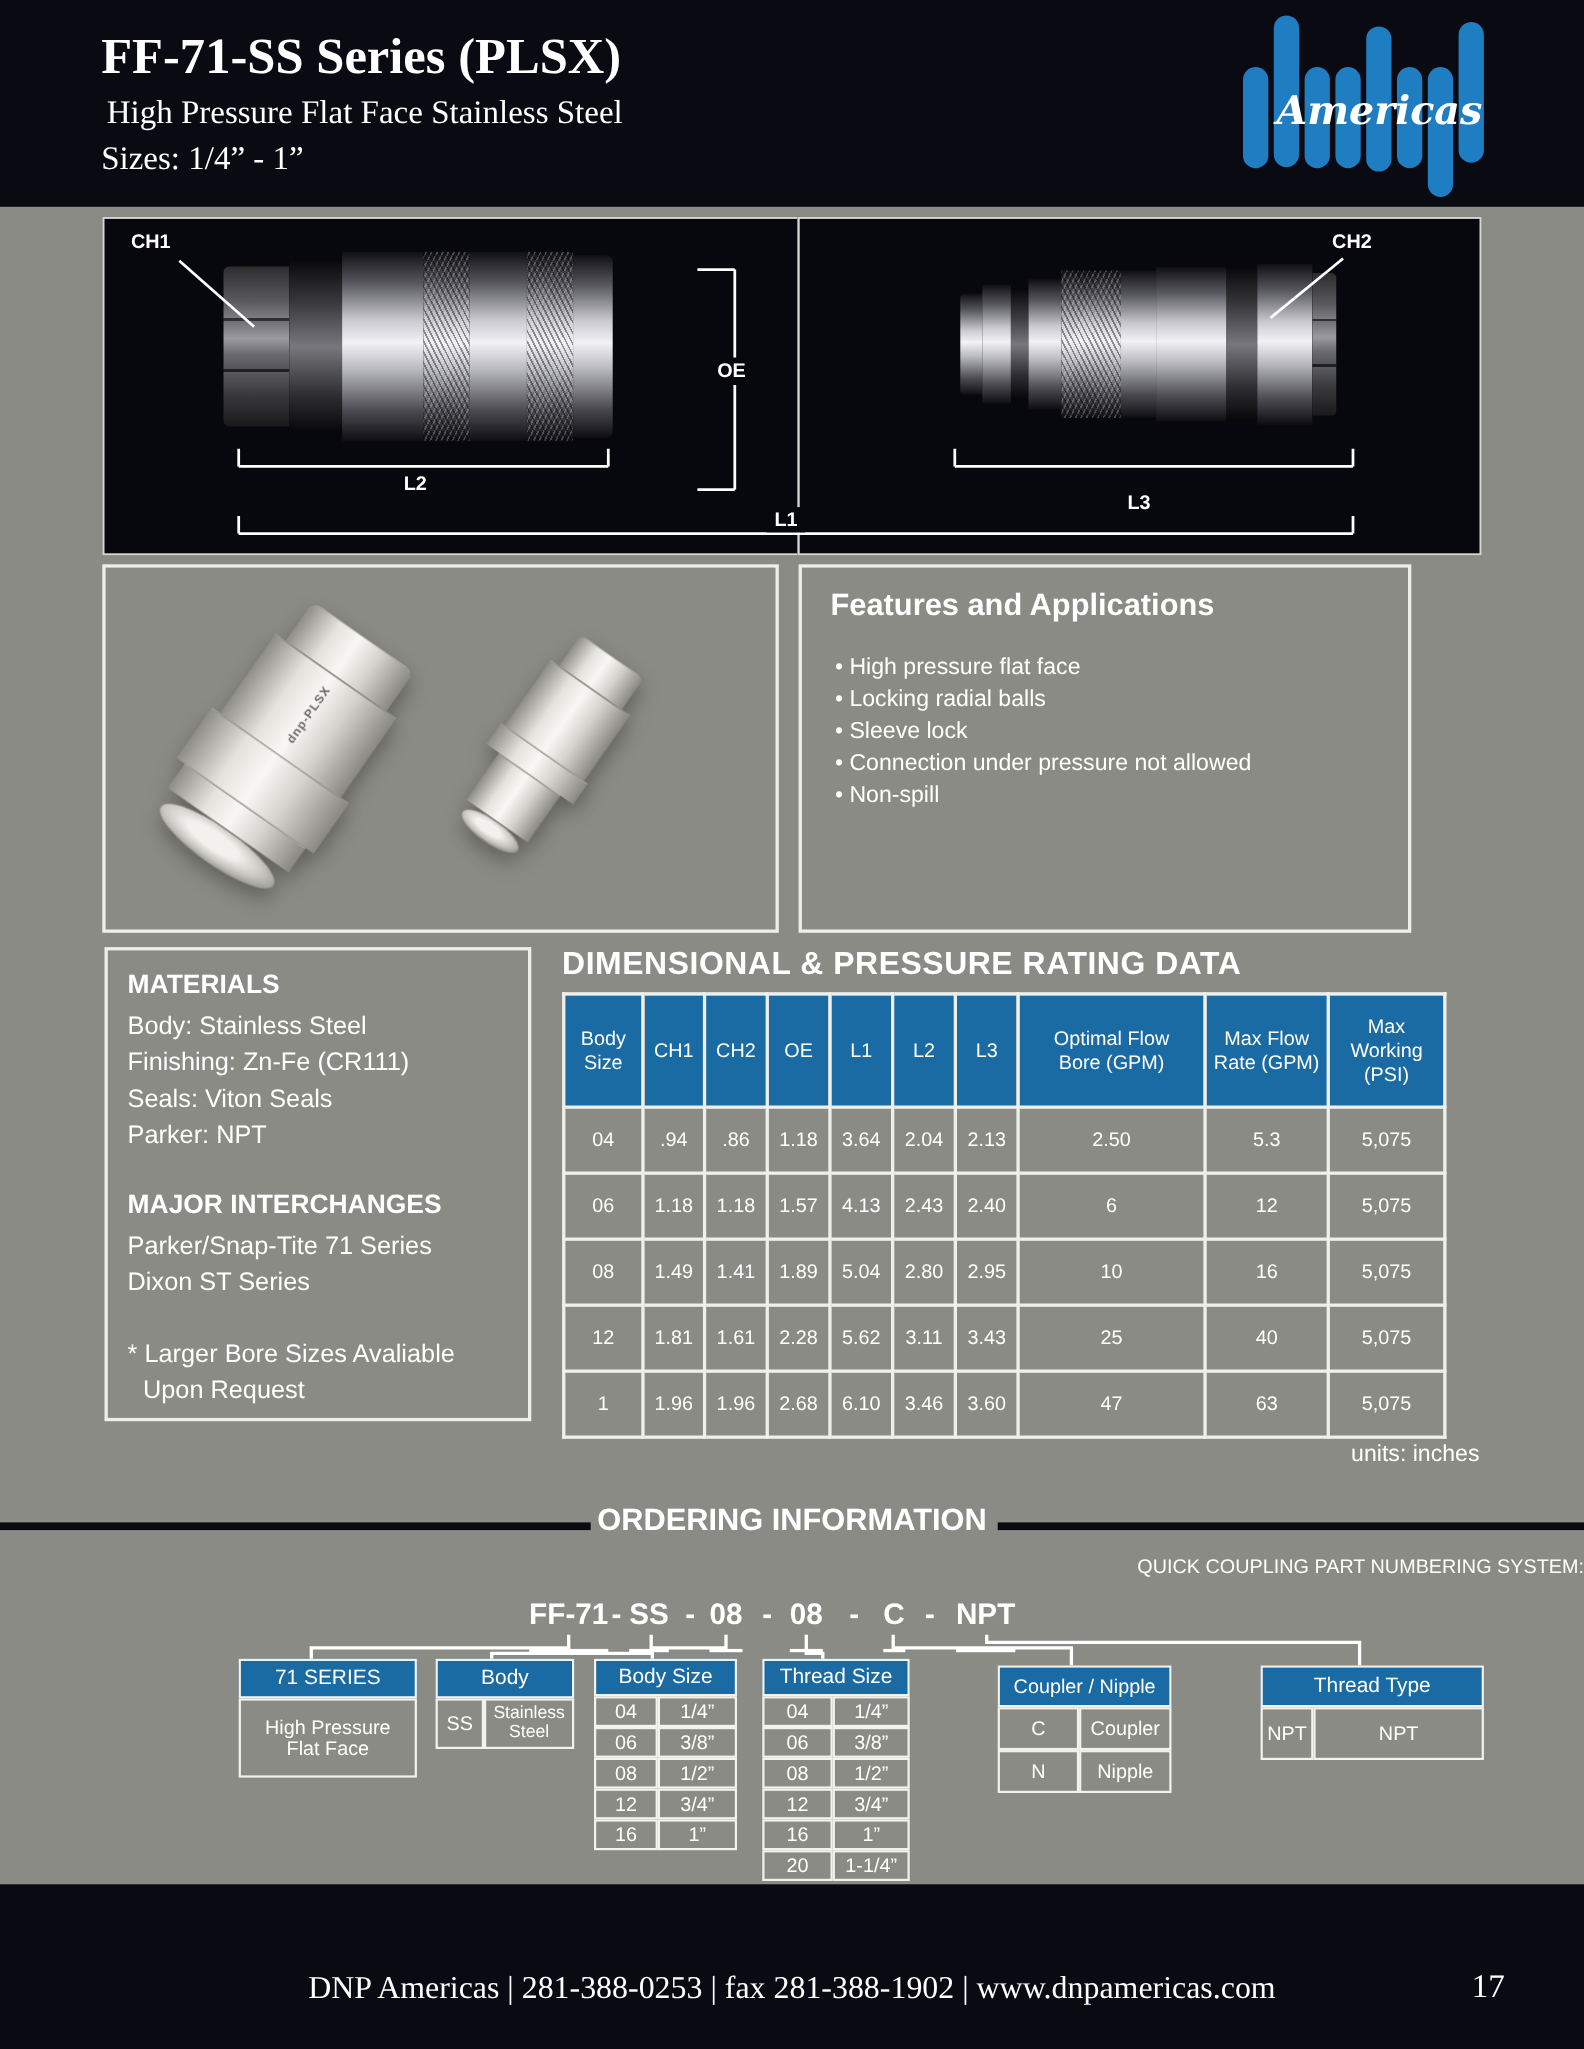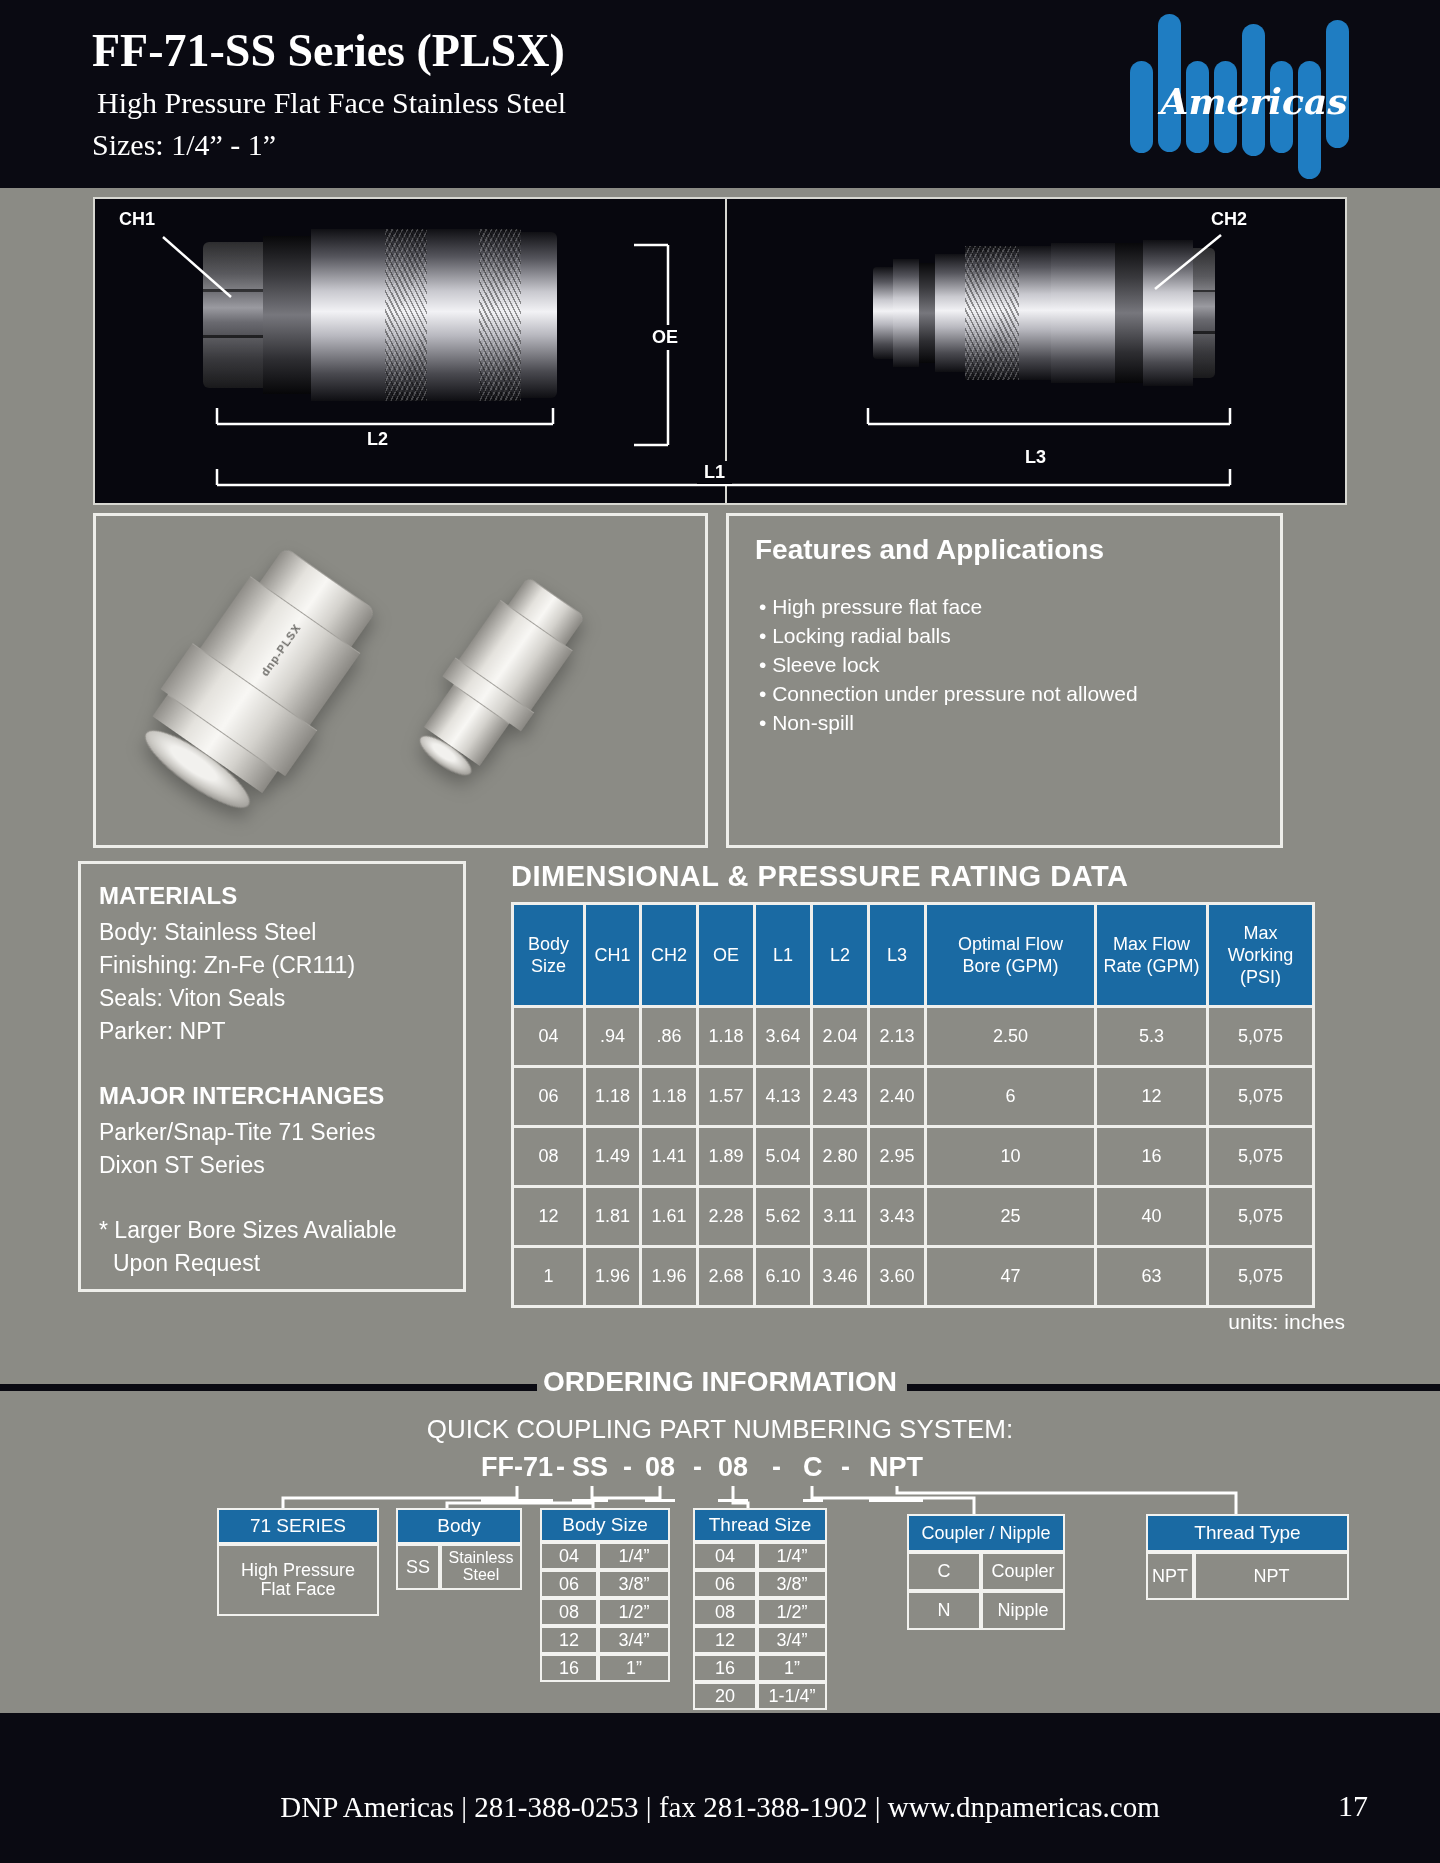--- a/index.html
+++ b/index.html
@@ -61,41 +61,41 @@
   .rgrad { background:linear-gradient(90deg,#8f8d88 0%,#e4e2dd 28%,#f8f7f4 48%,#d4d2cd 70%,#8a8883 100%); }
   .render { position:absolute; display:flex; flex-direction:column; align-items:center;
             filter:drop-shadow(5px 7px 9px rgba(0,0,0,.30)); }
   .rA { left:78px;  top:40px;  width:170px; height:250px; transform:rotate(35deg); }
   .rB { left:352px; top:62px;  width:100px; height:205px; transform:rotate(35deg); }
   .rseg { border-top:1px solid #a3a19c; }
   .rface { border-radius:50%; background:radial-gradient(ellipse at 45% 42%, #f2f1ee 0 28%, #c9c7c2 55%, #8f8d88 82%, #6e6c68 100%); border:1px solid #8f8d88; }
   .marking { position:absolute; left:50%; top:48%; transform:translate(-50%,-50%) rotate(-90deg); font-size:11px; font-weight:bold; color:#6b6a66; letter-spacing:1px; white-space:nowrap; }
 
   
-  .materials-box { left:78px; top:861px; width:388px; height:431px; }
+  .materials-box { left:95px; top:861px; width:388px; height:431px; }
   .materials-inner { padding:16px 18px; color:#fff; }
   .mat-title { font-size:24px; font-weight:bold; margin:2px 0 6px; }
   .mat-line  { font-size:23px; line-height:33px; }
   .mat-gap   { height:32px; }
 
   
   .dim-title { position:absolute; left:511px; top:860px; color:#fff; font-weight:bold; font-size:29px; letter-spacing:.5px; }
   .dim-table { position:absolute; left:511px; top:902px; border-collapse:collapse; table-layout:fixed; text-align:center; color:#fff; }
   .dim-table th, .dim-table td { border:3px solid #efefec; overflow:hidden; }
   .dim-table thead th { background:#1a6aa3; height:100px; font-weight:normal; font-size:18px; line-height:22px; padding:0 3px; }
   .dim-table thead th.th-pad { padding:0 24px; }
   .dim-table tbody td { height:55px; font-size:18px; }
   .units-label { position:absolute; left:1045px; top:1310px; width:300px; text-align:right; color:#fff; font-size:21px; }
 
   
   .ord-bar { position:absolute; top:1384px; height:7px; background:#0a0a12; }
   .ord-bar-left  { left:0; width:537px; }
   .ord-bar-right { left:907px; width:533px; }
   .ord-title { position:absolute; left:0; top:1366px; width:1440px; text-align:center; color:#fff; font-weight:bold; font-size:28px; }
-  .ord-sub   { position:absolute; left:0; top:1414px; width:1440px; text-align:center; color:#fff; font-size:26px; }
+  .ord-sub   { position:absolute; left:0; top:1414px; width:1440px; text-align:right; color:#fff; font-size:18px; }
 
   .pn-seg  { position:absolute; top:1452px; color:#fff; font-weight:bold; font-size:27px; border-bottom:3px solid #fff; padding-bottom:16px; }
   .pn-dash { position:absolute; top:1452px; color:#fff; font-weight:bold; font-size:27px; }
   .pn-1{left:481px} .pn-2{left:572px} .pn-3{left:645px} .pn-4{left:718px} .pn-5{left:803px} .pn-6{left:869px}
   .pd-1{left:556px} .pd-2{left:623px} .pd-3{left:693px} .pd-4{left:772px} .pd-5{left:841px}
 
   .connector-svg { position:absolute; left:0; top:1486px; }
 
   .obox { position:absolute; color:#fff;margin-left:12px; }
   .obox-header { background:#1a6aa3; border:2px solid #f2f2ef; display:flex; align-items:center; justify-content:center; font-size:19px; box-sizing:border-box; }

